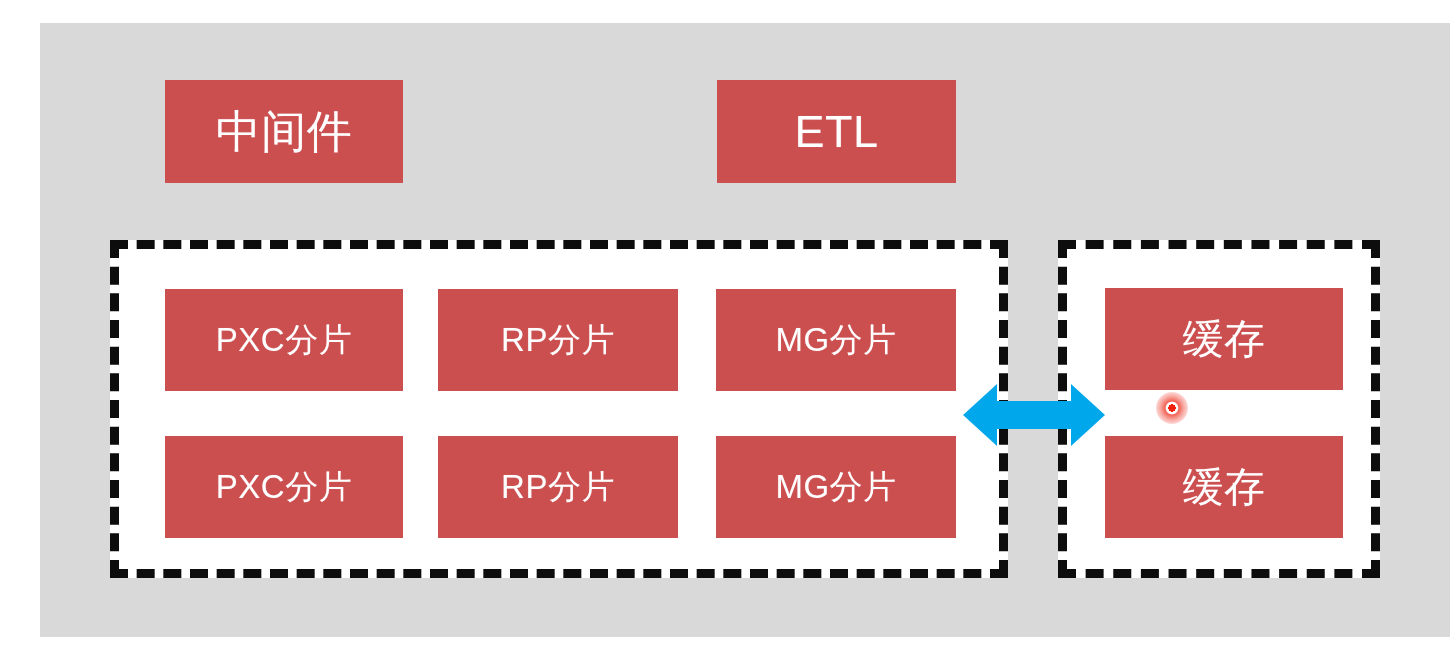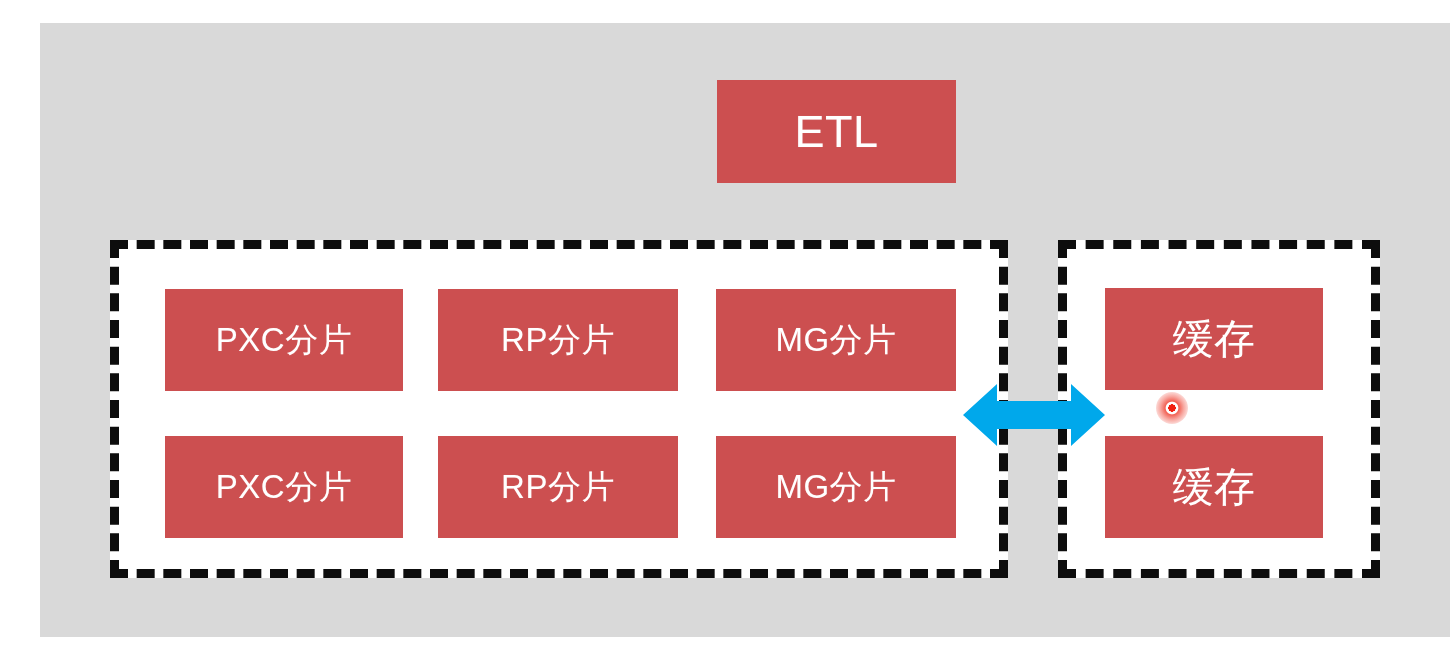--- a/index.html
+++ b/index.html
@@ -63,21 +63,21 @@
 
   
   .shard-box { height: 102px; font-size: 33px; }
   .shard-row-top    { top: 289px; }
   .shard-row-bottom { top: 436px; }
   .shard-col-1 { left: 165px; width: 238px; }
   .shard-col-2 { left: 438px; width: 240px; text-align: center; }
   .shard-col-3 { left: 716px; width: 240px; }
 
   
-  .cache-box { left: 1105px; width: 218px; height: 102px; font-size: 41px; }
+  .cache-box { left: 1105px; width: 238px; height: 102px; font-size: 41px; }
   .cache-row-top    { top: 288px; }
   .cache-row-bottom { top: 436px; }
 
   
   .arrow-connector {
     position: absolute;
     left: 963px;
     top: 384px;
     width: 142px;
     height: 62px;
@@ -103,20 +103,23 @@
       rgba(242,98,85,0) 100%);
   }
 </style>
 </head>
 <body>
 
 <div id="canvas">
 
   <div class="slide-bg"></div>
 
+  <div id="box-middleware" class="redbox top-box">
+    <span>中间件</span>
+  </div>
 
 
   <div id="box-etl" class="redbox top-box">
     <span>ETL</span>
   </div>
 
   <div id="group-shards" class="dashed-group"></div>
 
   <div id="group-cache" class="dashed-group"></div>
 

